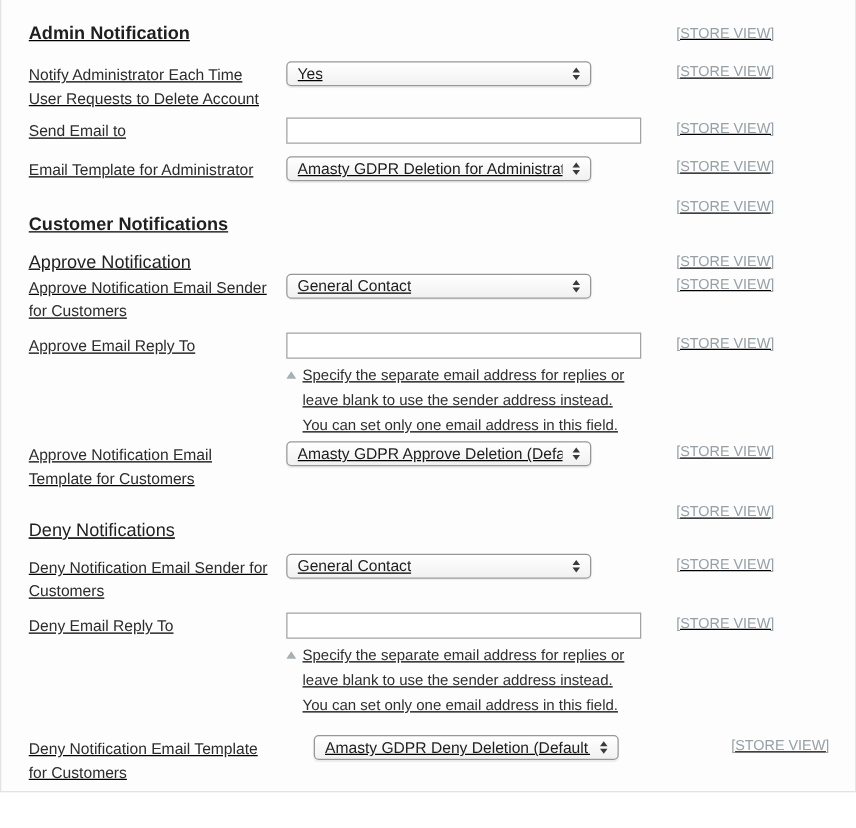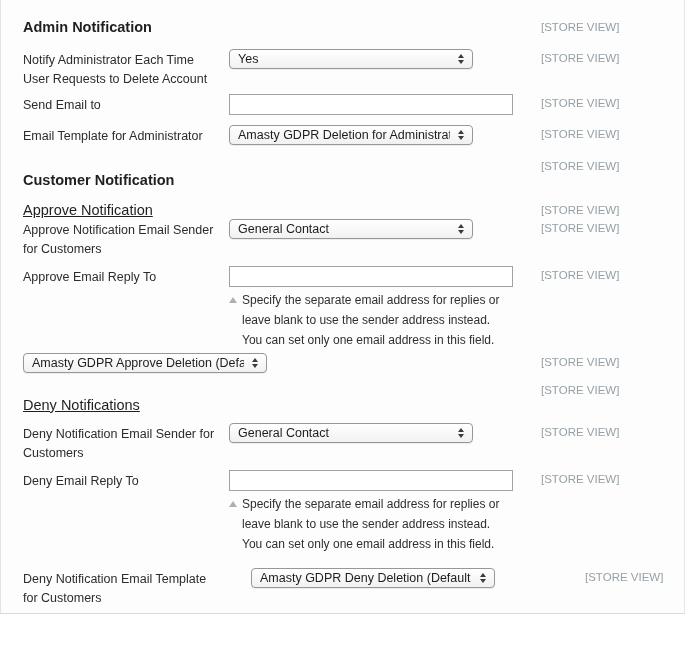--- a/index.html
+++ b/index.html
@@ -25,20 +25,21 @@
     border-left: 1px solid #e3e3e3;
     border-right: 1px solid #e6e6e6;
     border-bottom: 1px solid #d9d9d9;
     padding: 19px 18px 5px 22px;
     box-sizing: border-box;
   }
   .row {
     display: grid;
     grid-template-columns: 206px 312px 1fr;
     align-items: start;
+    text-decoration: underline;
   }
   .group-heading {
     grid-column: 1 / 3;
     font-size: 14.5px;
     font-weight: bold;
     color: #1f1f1f;
     margin: 0;
     line-height: 16px;
   }
   .sub-heading {
@@ -202,21 +203,21 @@
         </div>
       </div>
       <span class="scope">[STORE VIEW]</span>
     </div>
 
     <div class="row m-lone-scope-1">
       <span class="scope">[STORE VIEW]</span>
     </div>
 
     <div class="row heading-row m-cust-heading">
-      <h3 class="group-heading">Customer Notification</h3>
+      <h3 class="group-heading">Customer Notifications</h3>
     </div>
 
     <div class="row heading-row m-approve-heading">
       <h4 class="sub-heading">Approve Notification</h4>
       <span class="scope">[STORE VIEW]</span>
     </div>
 
     <div class="row m-approve-sender">
       <label class="field-label">Approve Notification Email Sender for Customers</label>
       <div>
@@ -238,20 +239,21 @@
         <div class="note">
           <span class="note-icon"></span>
           <div>Specify the separate email address for replies or leave blank to use the sender address instead.</div>
           <div>You can set only one email address in this field.</div>
         </div>
       </div>
       <span class="scope">[STORE VIEW]</span>
     </div>
 
     <div class="row m-approve-template">
+      <label class="field-label">Approve Notification Email Template for Customers</label>
       <div>
         <div class="select">
           <span class="select-value">Amasty GDPR Approve Deletion (Default Templa</span>
           <span class="select-arrows">
               <i class="arr-up"></i>
               <i class="arr-down"></i>
             </span>
         </div>
       </div>
       <span class="scope">[STORE VIEW]</span>

